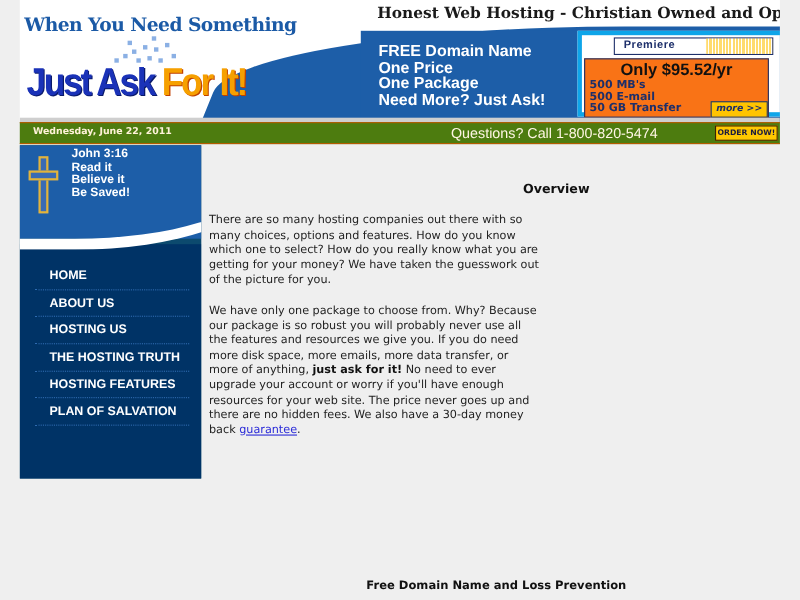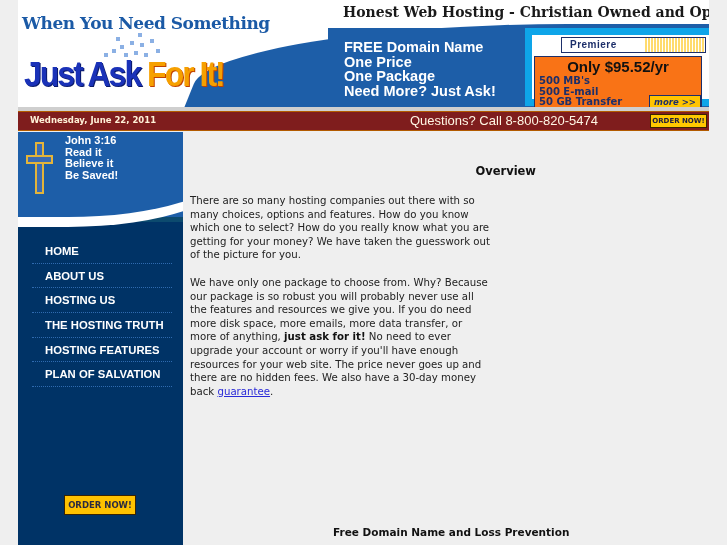--- a/index.html
+++ b/index.html
@@ -15,37 +15,37 @@
   .tagline { position: absolute; left: 4px; top: 13px; font-family: "DejaVu Serif", serif; font-weight: bold; font-size: 17px; color: #1b5aa6; letter-spacing: -0.5px; }
   .dots { position: absolute; left: 80px; top: 33px; width: 70px; height: 28px; }
   .dots i { position: absolute; width: 4px; height: 4px; background: #5a8fd8; opacity: .7; }
   .logo { position: absolute; left: 6px; top: 56px; font-family: "Liberation Sans", sans-serif; font-weight: bold; font-size: 32px; letter-spacing: -2px; transform: scaleY(1.1); }
   .logo .ja { color: #1a32b8; text-shadow: 1px 1px 0 #0a1a6a; }
   .logo .fi { color: #f6a000; text-shadow: 1px 1px 0 #c04000; }
 
   .top-title { position: absolute; left: 325px; top: 4px; font-family: "DejaVu Serif", serif; font-weight: bold; font-size: 14px; color: #1a1a1a; white-space: nowrap; }
   .features { position: absolute; left: 326px; top: 40px; color: #ffffff; font-family: "Liberation Sans", sans-serif; font-weight: bold; font-size: 14.5px; line-height: 14.6px; }
 
-  .promo { position: absolute; left: 507px; top: 28px; width: 199px; height: 78px; background: #fff; border: 7px solid #0ea5e9; padding-left: 48px; }
+  .promo { position: absolute; left: 507px; top: 28px; width: 199px; height: 78px; background: #fff; border: 4px solid #0ea5e9; padding-left: 48px; }
   .promo .plan { position: absolute; left: 29px; top: 2px; width: 145px; height: 16px; border: 1px solid #1d2f6a; background: #fff; }
   .promo .plan span { position: absolute; left: 8px; top: 1px; font-family: "Liberation Sans", sans-serif; font-weight: bold; font-size: 10px; color: #1d2f6a; letter-spacing: .5px; }
   .promo .plan .yel { position: absolute; right: 0; top: 0; width: 60px; height: 14px; background: repeating-linear-gradient(90deg, #ffd24a 0 2px, #fff 2px 3px); opacity: .8; }
   .promo .box { position: absolute; left: 2px; top: 21px; width: 168px; height: 54px; border: 1px solid #1d2f6a; background: #f97316; }
   .promo .price { position: absolute; left: 0; top: 1px; width: 100%; text-align: center; font-family: "Liberation Sans", sans-serif; font-weight: bold; font-size: 15px; color: #111; }
   .promo .specs { position: absolute; left: 4px; top: 19px; font-family: "DejaVu Sans", sans-serif; font-weight: bold; font-size: 10px; line-height: 10.5px; color: #1d2f6a; }
   .promo .more { position: absolute; left: 117px; top: 60px; width: 52px; height: 15px; background: #ffc400; border: 1px solid #1d2f6a; font-family: "DejaVu Sans", sans-serif; font-weight: bold; font-style: italic; font-size: 8.5px; color: #1d2f6a; text-align: center; line-height: 13px; }
 
   
-  #bar { position: absolute; left: 0; top: 111px; width: 691px; height: 20px; background: #7f1d1d; border-top: 1px solid #b35b00; border-bottom: 1px solid #b35b00; }
+  #bar { position: absolute; left: 0; top: 111px; width: 691px; height: 20px; background: #4d7c0f; border-top: 1px solid #b35b00; border-bottom: 1px solid #b35b00; }
   #bar .date { position: absolute; left: 12px; top: 3px; font-family: "DejaVu Sans", sans-serif; font-weight: bold; font-size: 8.5px; color: #fff2d8; }
   #bar .phone { position: absolute; left: 392px; top: 1px; font-family: "Liberation Sans", sans-serif; font-size: 13px; color: #fff6e4; }
   #bar .order { position: absolute; left: 632px; top: 2px; width: 57px; height: 14px; background: #ffc800; border: 1px solid #3a2300; font-family: "DejaVu Sans", sans-serif; font-weight: bold; font-size: 7px; color: #1a1a40; text-align: center; line-height: 12px; }
 
   
-  #sidebar { position: absolute; left: 0; top: 132px; width: 165px; height: 414px; background: #0c4a6e; overflow: hidden; }
+  #sidebar { position: absolute; left: 0; top: 132px; width: 165px; height: 303px; background: #0c4a6e; overflow: hidden; }
   #sidebar .verse-bg { position: absolute; left: 0; top: 0; width: 165px; height: 85px; background: #1d5ea8; }
   #sidebar .white-curve { position: absolute; left: -40px; top: 0; width: 260px; height: 95px; border-bottom: 10px solid #ffffff; border-right: 10px solid #ffffff; border-radius: 0 0 170px 0 / 0 0 60px 0; background: transparent; }
   #sidebar .below-curve { position: absolute; left: 0; top: 90px; width: 165px; height: 325px; background: #003366; }
   .cross { position: absolute; left: 8px; top: 10px; width: 26px; height: 52px; }
   .cross .v { position: absolute; left: 9px; top: 0; width: 9px; height: 52px; border: 2px solid #e3b43a; background: #3a6bb4; }
   .cross .h { position: absolute; left: 0; top: 13px; width: 27px; height: 9px; border: 2px solid #e3b43a; background: #3a6bb4; }
   .verse { position: absolute; left: 47px; top: 3px; font-family: "Liberation Sans", sans-serif; font-weight: bold; font-size: 11px; line-height: 11.5px; color: #ffffff; }
 
   .nav { position: absolute; left: 14px; top: 107px; width: 140px; }
   .nav-item { height: 24.7px; border-bottom: 1px dotted #2f6bb0; font-family: "Liberation Sans", sans-serif; font-weight: bold; font-size: 11.3px; color: #ffffff; padding-left: 13px; line-height: 24px; cursor: pointer; }
@@ -111,21 +111,21 @@
         </div>
       </div>
       <div class="more">more &gt;&gt;</div>
     </div>
 
     <div class="grey-strip"></div>
   </div>
 
   <div id="bar">
     <div class="date">Wednesday, June 22, 2011</div>
-    <div class="phone">Questions? Call 8-800-820-5474</div>
+    <div class="phone">Questions? Call 1-800-820-5474</div>
     <div class="order">ORDER NOW!</div>
   </div>
 
   <div id="sidebar">
     <div class="verse-bg"></div>
     <div class="below-curve"></div>
     <div class="white-curve"></div>
     <div class="cross">
       <div class="v"></div>
         <div class="h"></div>

